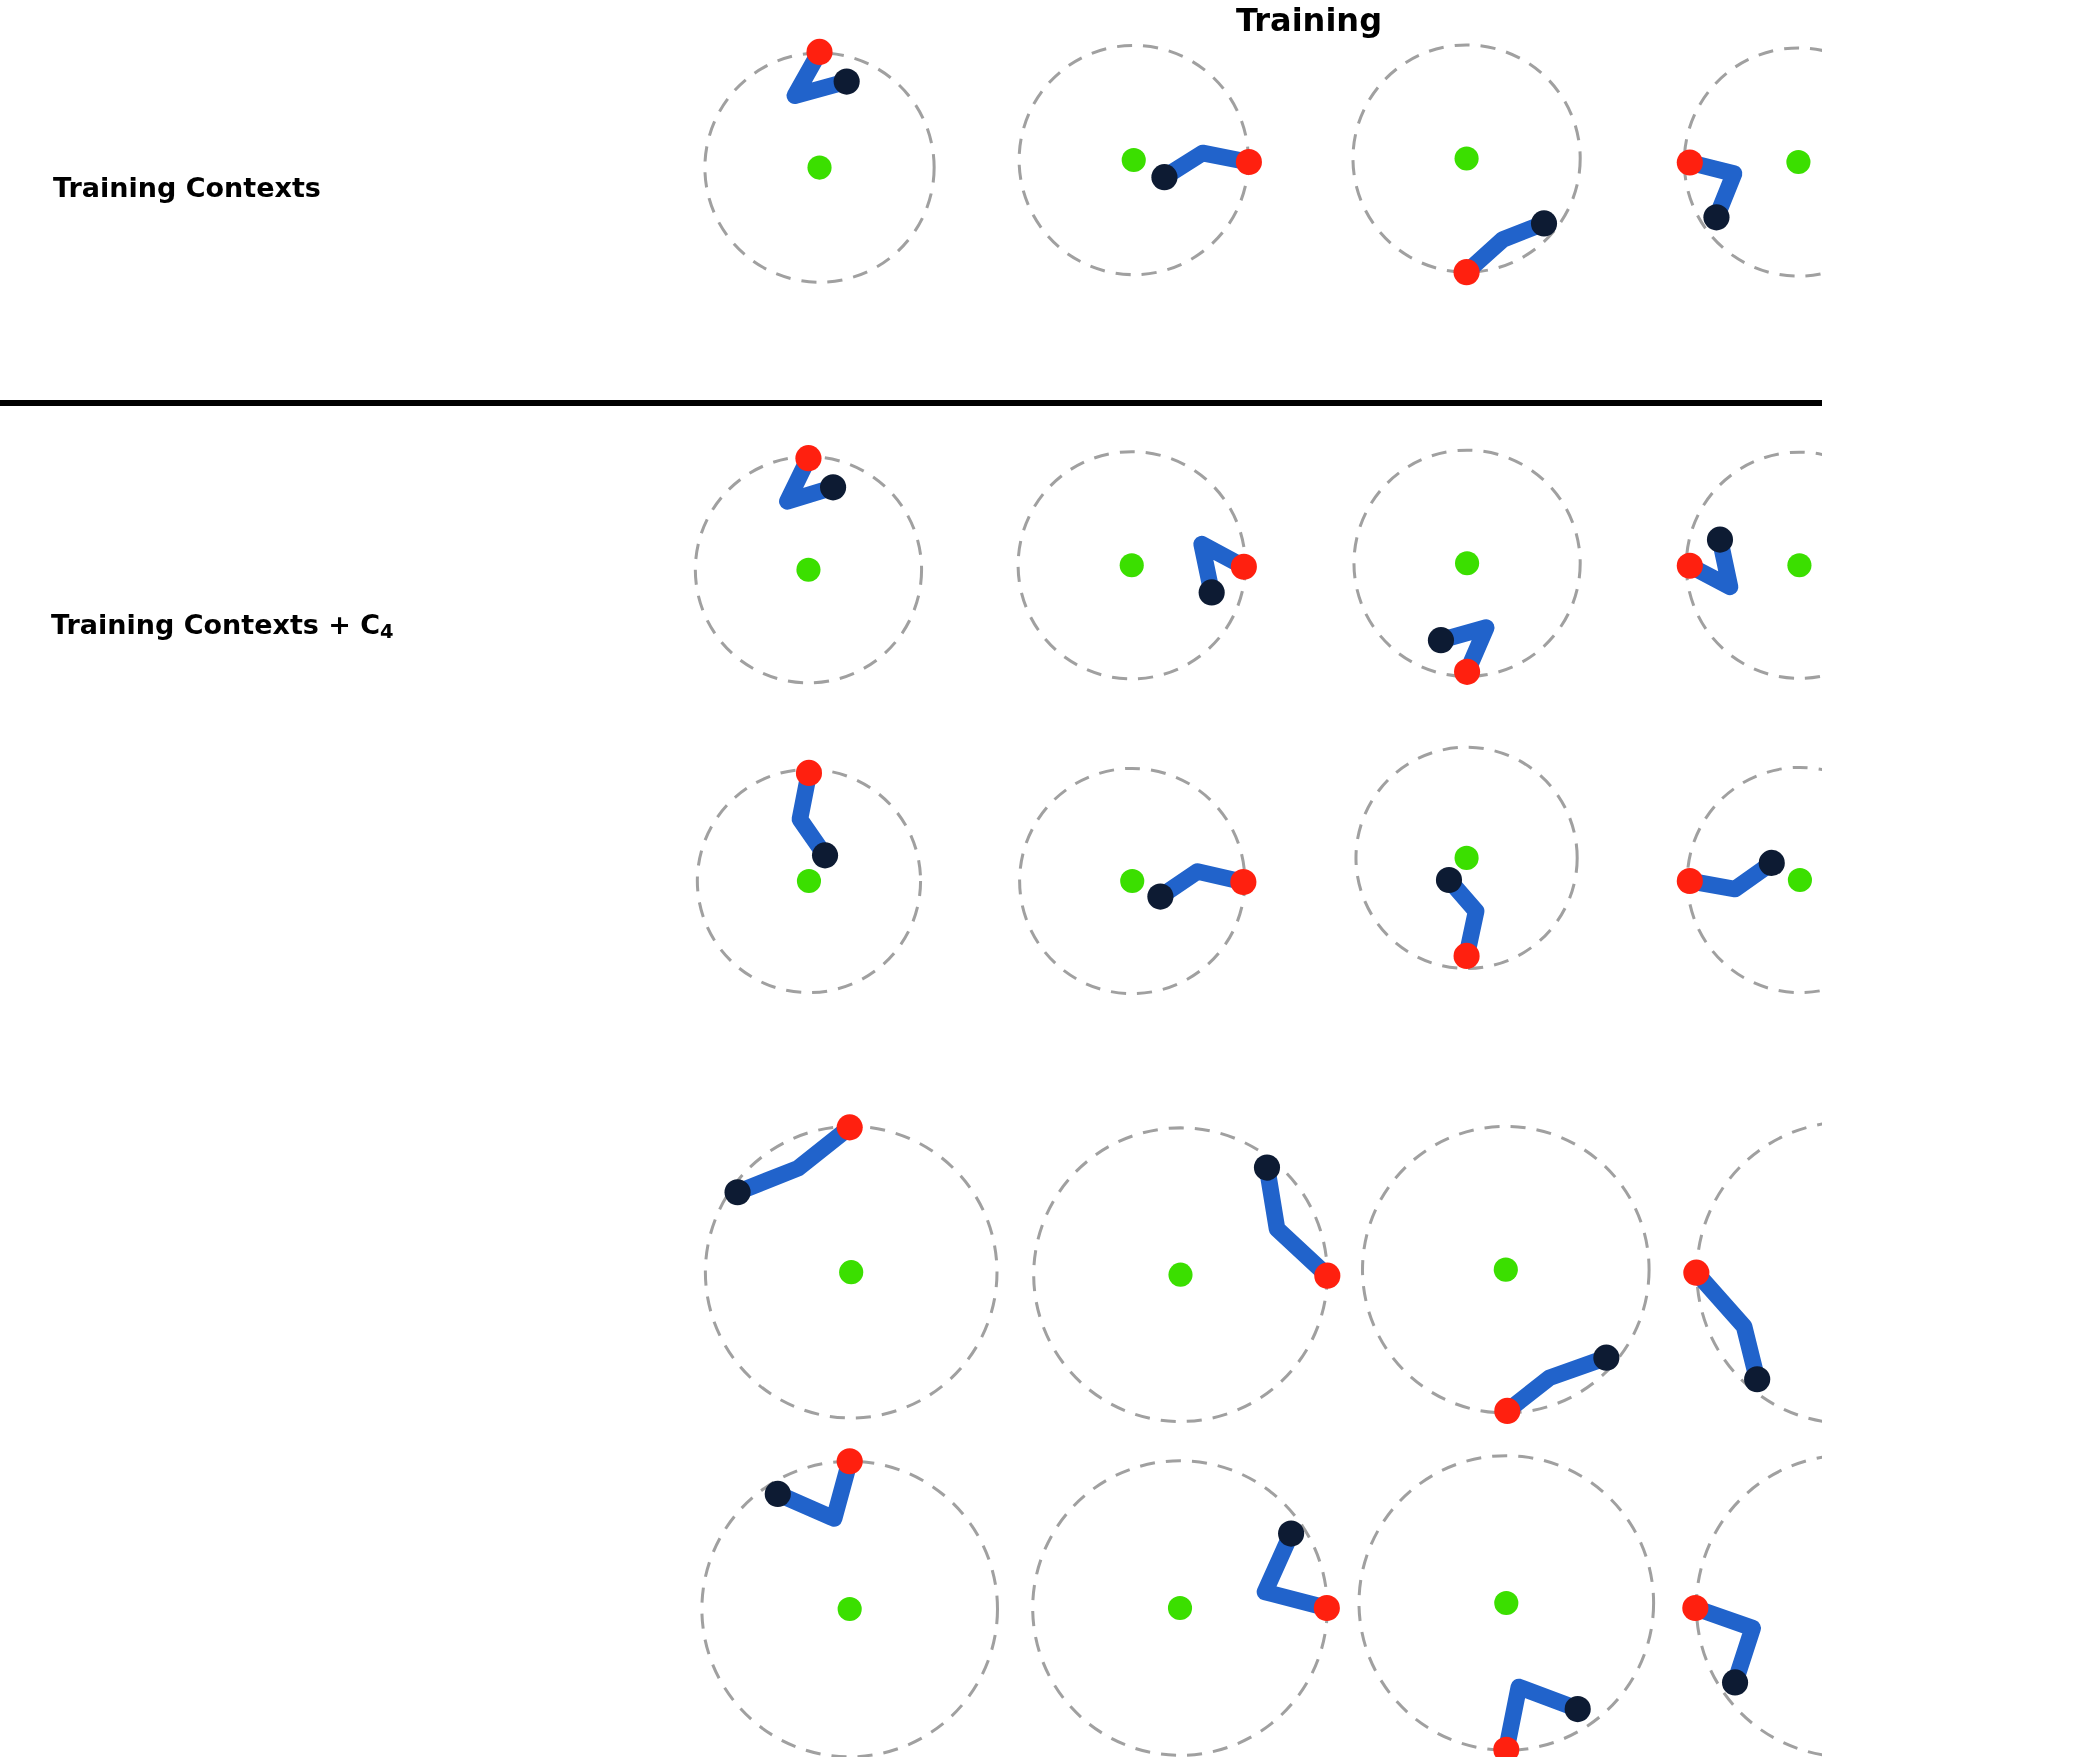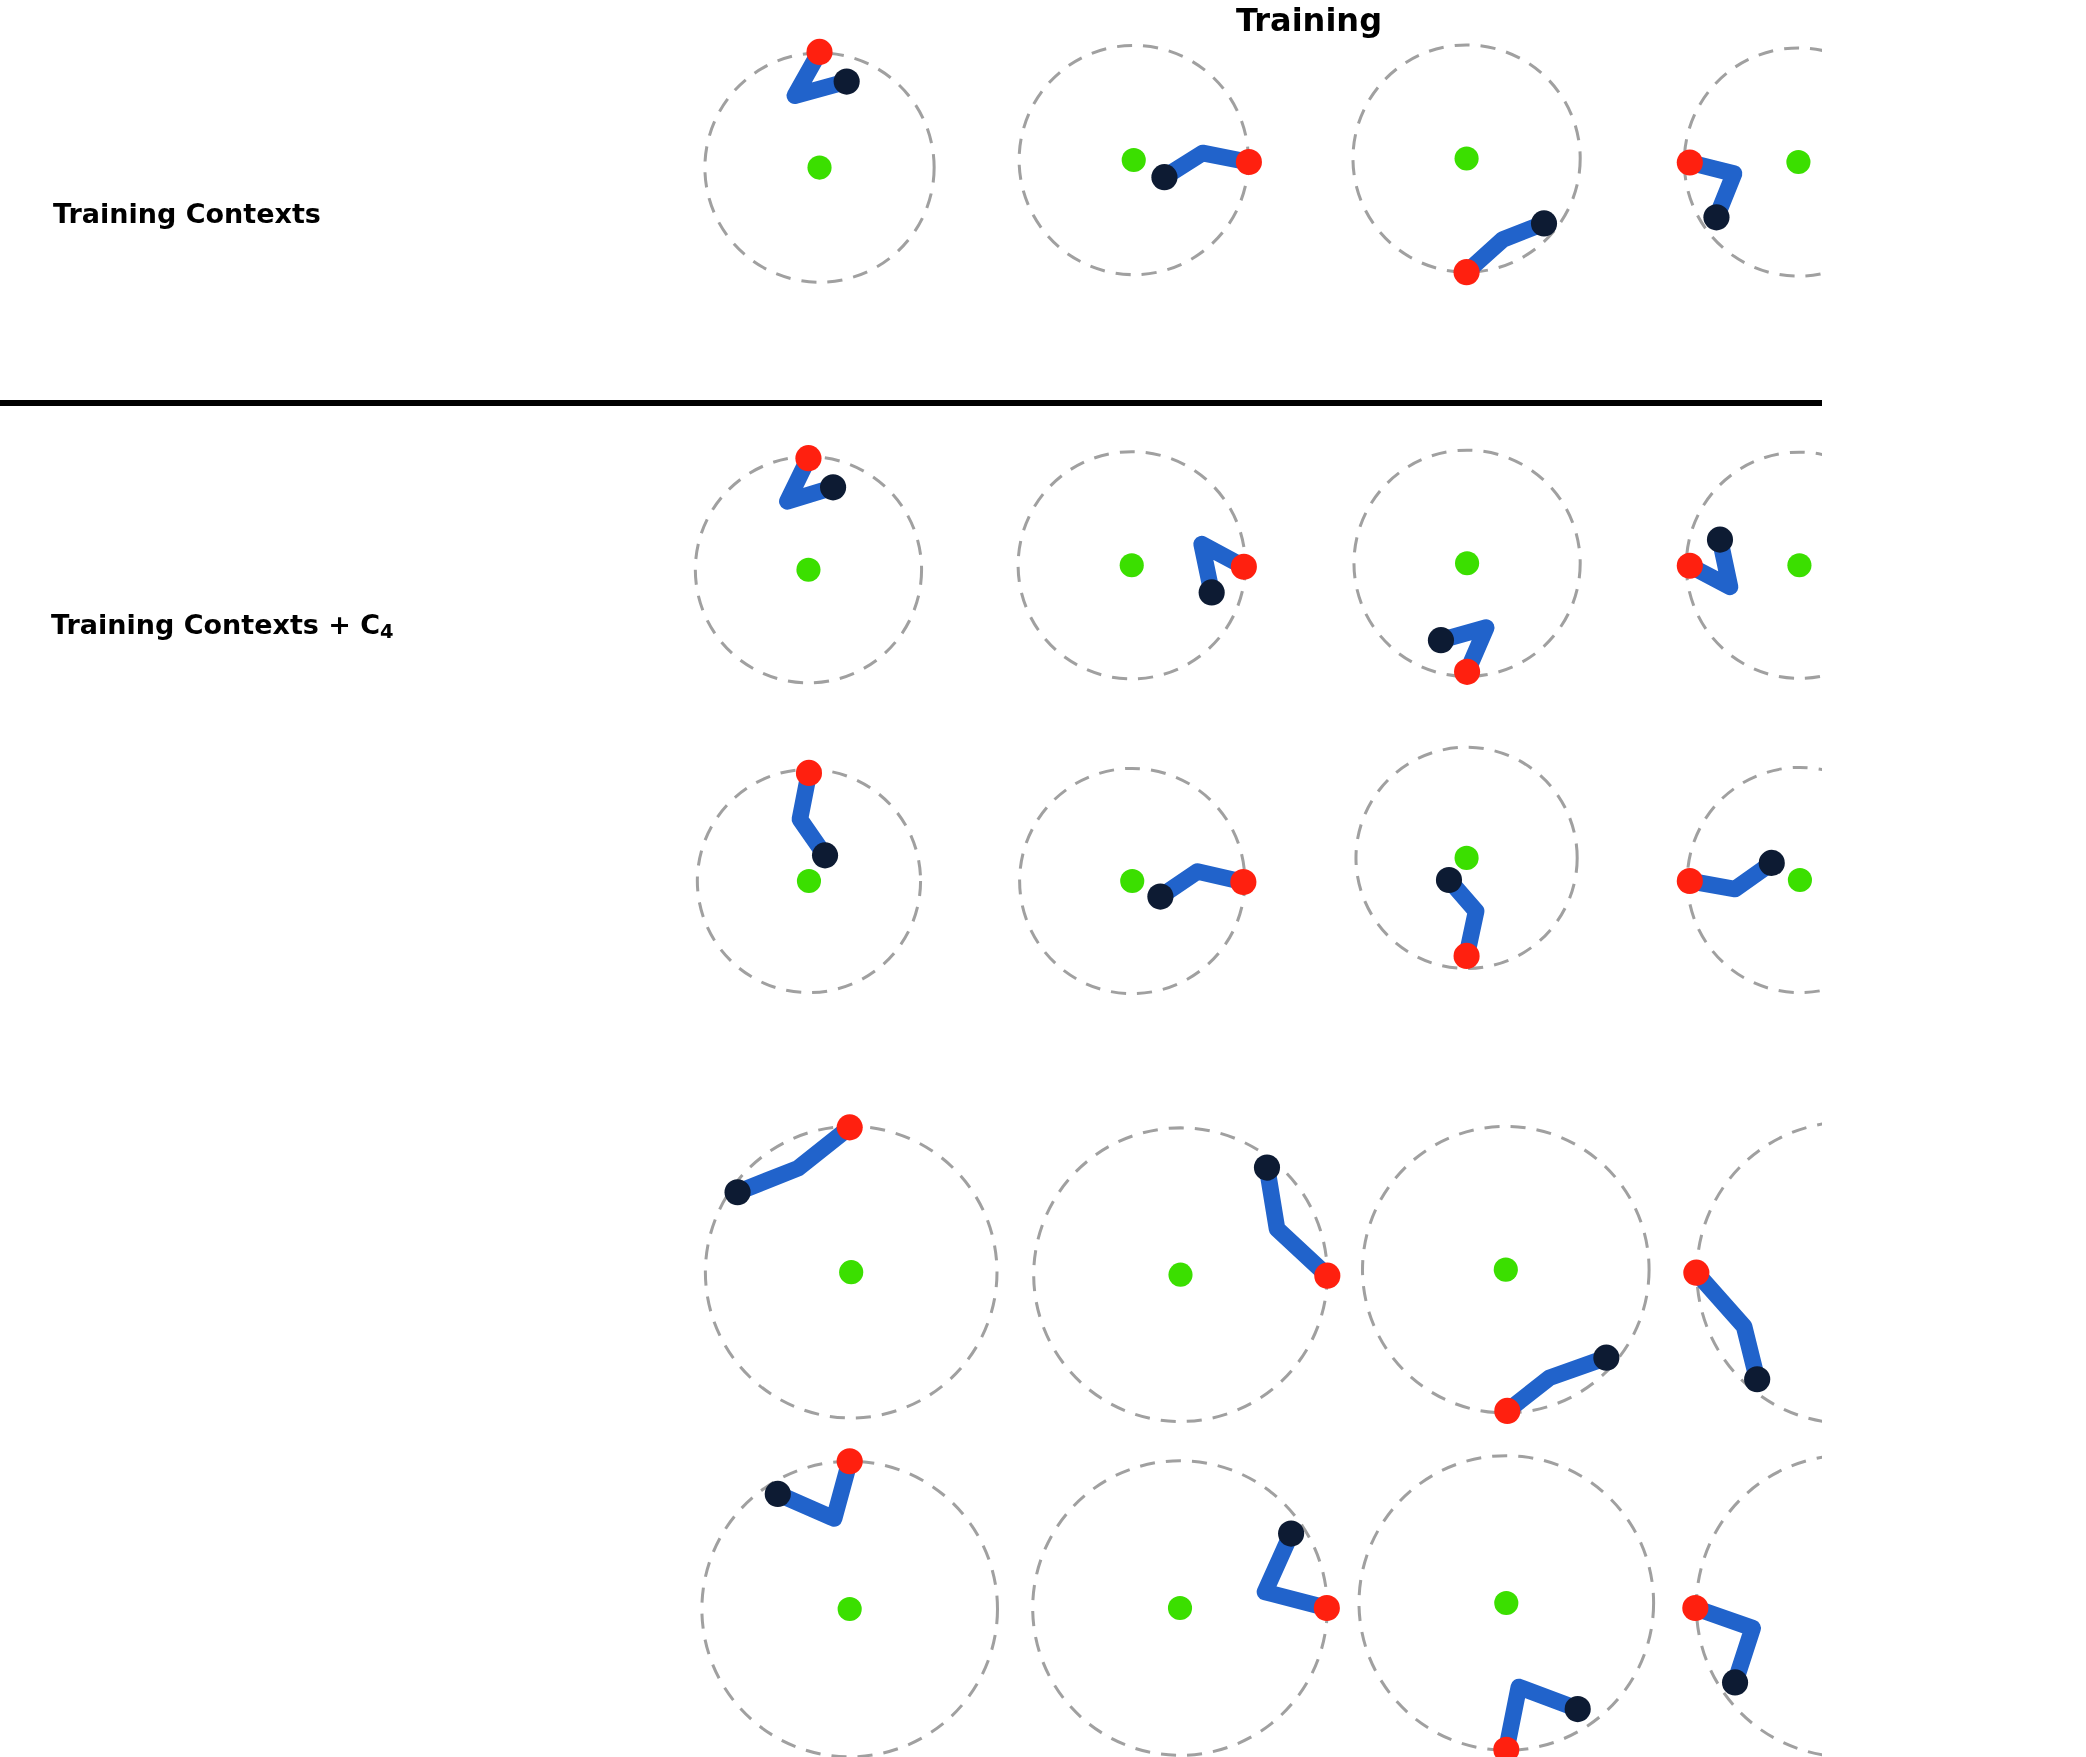--- a/index.html
+++ b/index.html
@@ -20,21 +20,21 @@
     font-weight:700;
     white-space:nowrap;
   }
   .row-label{
     position:absolute;
     font-size:27px;
     font-weight:700;
     white-space:nowrap;
   }
   .row-label-1{
-    left:187px;top:213px;
+    left:187px;top:187px;
     transform:translate(-50%,-50%);
   }
   .row-label-2{
     left:51px;top:626px;
     transform:translateY(-50%);
   }
   .sub{
     font-size:0.72em;
     vertical-align:-0.22em;
     font-weight:700;

